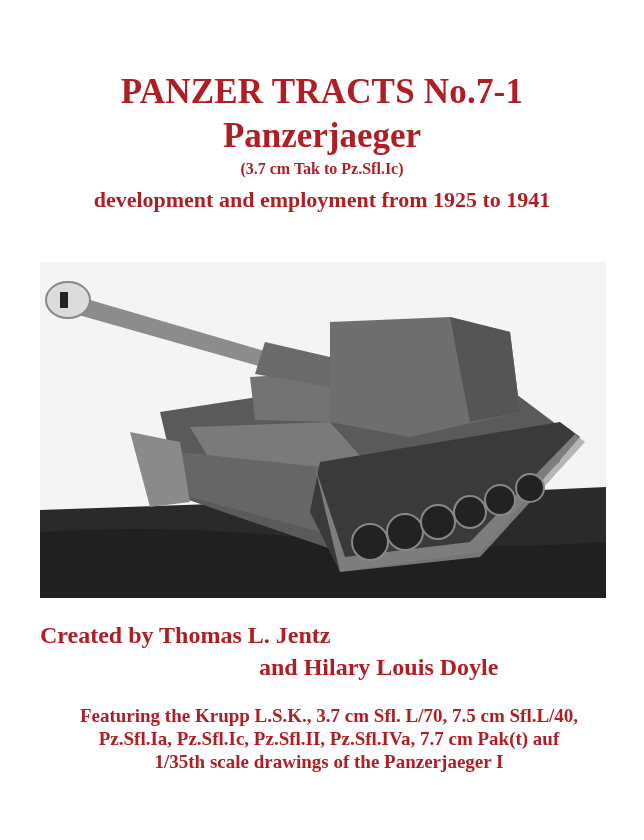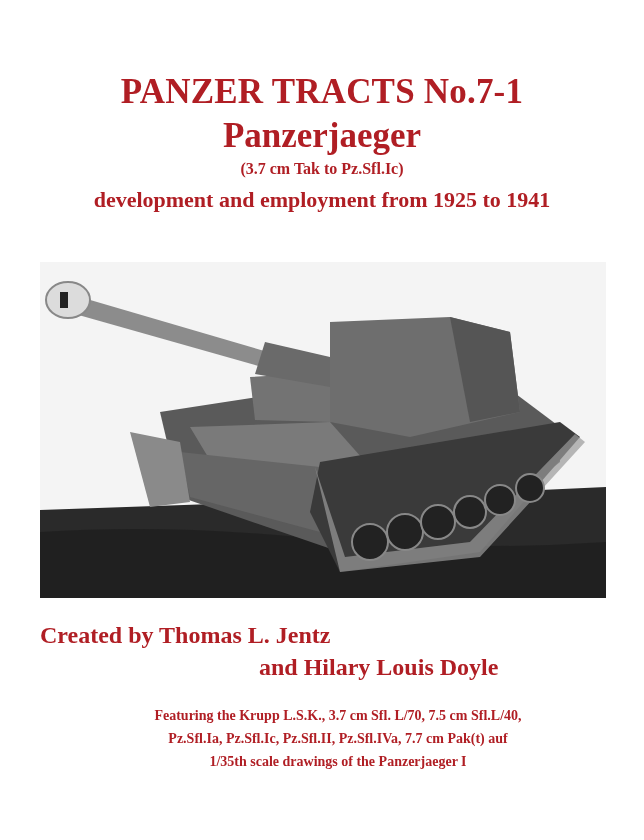--- a/index.html
+++ b/index.html
@@ -12,22 +12,22 @@
     .t4 { top: 187px; font-size: 22px; }
     .photo {
       position: absolute; left: 40px; top: 262px; width: 566px; height: 336px;
       background: #ffffff; overflow: hidden;
     }
     .photo svg { width: 100%; height: 100%; display: block; }
     .credit { position: absolute; font-weight: bold; font-size: 24px; }
     .c1 { left: 40px; top: 622px; }
     .c2 { left: 231px; top: 654px; margin-left: 28px; }
     .feat {
-      position: absolute; left: 55px; width: 566px; top: 704px;
-      text-align: center; font-weight: bold; font-size: 14px; line-height: 23px;
+      position: absolute; left: 46px; width: 566px; top: 704px;
+      text-align: center; font-weight: bold; font-size: 19px; line-height: 23px;
     }
     .feat div { white-space: nowrap; }
   </style>
 </head>
 <body>
 
 <div>
   <div class="title t1">PANZER TRACTS No.7-1</div>
   <div class="title t2">Panzerjaeger</div>
   <div class="title t3">(3.7 cm Tak to Pz.Sfl.Ic)</div>

